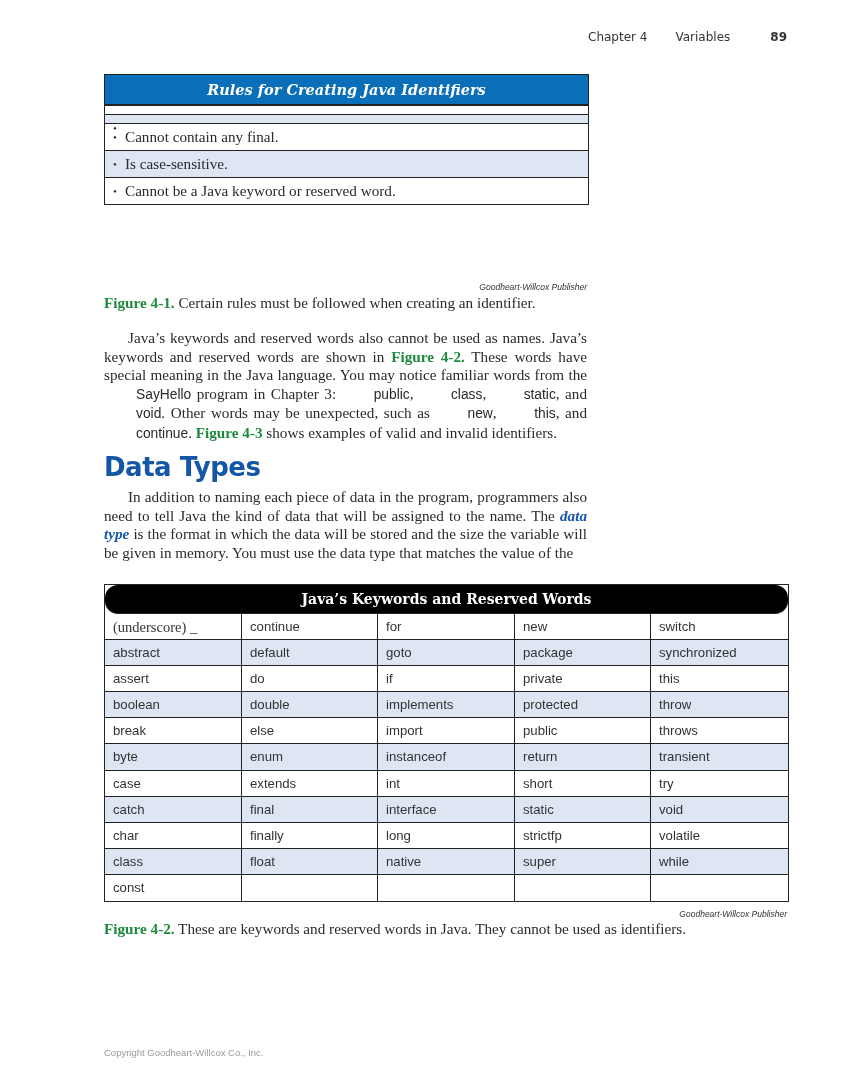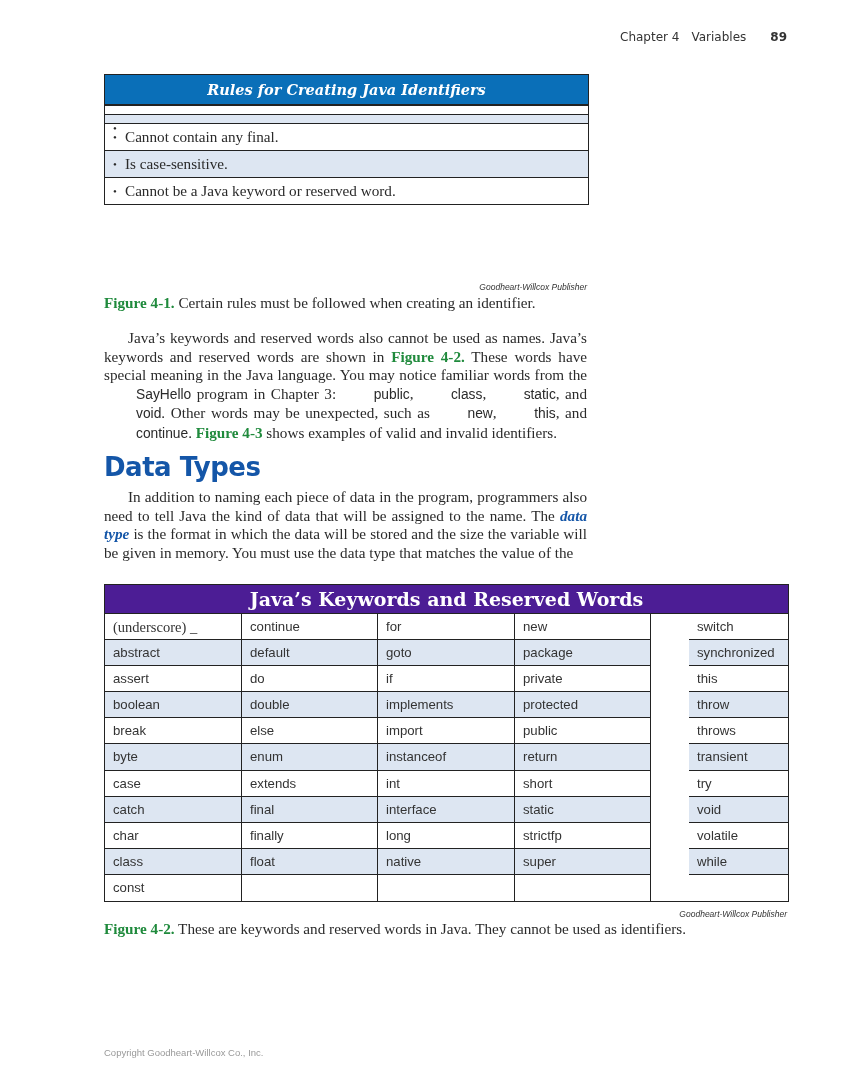--- a/index.html
+++ b/index.html
@@ -1,18 +1,18 @@
 <!DOCTYPE html>
 <html><head>
 <meta charset="utf-8">
 <style>
   html, body { margin: 0; padding: 0; background: #ffffff; }
   body { width: 849px; height: 1087px; position: relative; overflow: hidden; font-family: "DejaVu Serif", "Liberation Serif", serif; color: #2a2a2a; }
 
-  .running-head { position: absolute; top: 30px; right: 62px; font-family: "DejaVu Sans", sans-serif; font-size: 12px; color: #333; display: flex; gap: 0; }
+  .running-head { position: absolute; top: 30px; right: 62px; font-family: "DejaVu Sans", sans-serif; font-size: 12px; color: #333; display: flex; gap: 16px; }
   .running-head .chap { margin-right: 12px; }
   .running-head .title { margin-right: 24px; }
   .running-head .pg { font-weight: bold; }
 
   
   .rules-box { position: absolute; left: 104px; top: 74px; width: 483px; border: 1px solid #222; }
   .box-head { background: #0a6fb8; color: #fff; font-family: "DejaVu Serif", serif; font-weight: bold; font-size: 14.5px; text-align: center; height: 29px; line-height: 30px; border-bottom: 1px solid #222; font-style: italic; }
   .rule-row { font-family: "Liberation Serif", serif; font-size: 15.2px; line-height: 18px; padding: 4px 8px 4px 20px; position: relative; text-align: justify; border-top: 1px solid #222; }
   .rule-row:first-of-type { border-top: none; }
   .rule-row.alt { background: #dde6f2; }
@@ -24,24 +24,24 @@
 
   .body-para { position: absolute; left: 104px; width: 483px; font-family: "Liberation Serif", serif; font-size: 15.2px; line-height: 18.6px; text-align: justify; color: #2a2a2a; }
   .body-para .indent { display: inline-block; width: 24px; }
   .code { font-family: "Liberation Sans", sans-serif; font-size: 13.8px; margin-left: 32px; }
   .term { color: #1456a8; font-weight: bold; font-style: italic; }
 
   .section-title { position: absolute; left: 104px; top: 452px; font-family: "DejaVu Sans", sans-serif; font-weight: bold; font-size: 26px; color: #1456a8; letter-spacing: -0.5px; }
 
   
   .kw-table { position: absolute; left: 104px; top: 584px; width: 683px; border: 1px solid #222; border-collapse: collapse; }
-  .kw-table .head { background: #4c1d95; color: #fff; font-family: "DejaVu Serif", serif; font-weight: bold; font-size: 19px; text-align: center; height: 28px; line-height: 29px; border-bottom: 1px solid #222; }
+  .kw-table .head { background: #000000; color: #fff; font-family: "DejaVu Serif", serif; font-weight: bold; font-size: 14px; text-align: center; height: 28px; line-height: 29px; border-bottom: 1px solid #222; border-radius: 13px; }
   .kw-grid { display: grid; grid-template-columns: 137px 136px 137px 136px 137px; }
   .kw-cell { height: 25px; line-height: 26px; padding-left: 8px; font-family: "Liberation Sans", sans-serif; font-size: 13.2px; color: #333; border-right: 1px solid #222; border-bottom: 1px solid #222; box-sizing: border-box; height: 26.1px; }
-  .kw-cell.last-col { border-right: none; margin-left: 38px; }
+  .kw-cell.last-col { border-right: none; }
   .kw-cell.last-row { border-bottom: none; }
   .kw-cell.alt { background: #dde6f2; }
   .kw-cell.serif-cell { font-family: "Liberation Serif", serif; font-size: 14.5px; }
 
   .copyright { position: absolute; left: 104px; top: 1047px; font-family: "Liberation Sans", sans-serif; font-size: 9.5px; color: #999; }
 </style>
 </head>
 <body>
 
 <div class="running-head">

